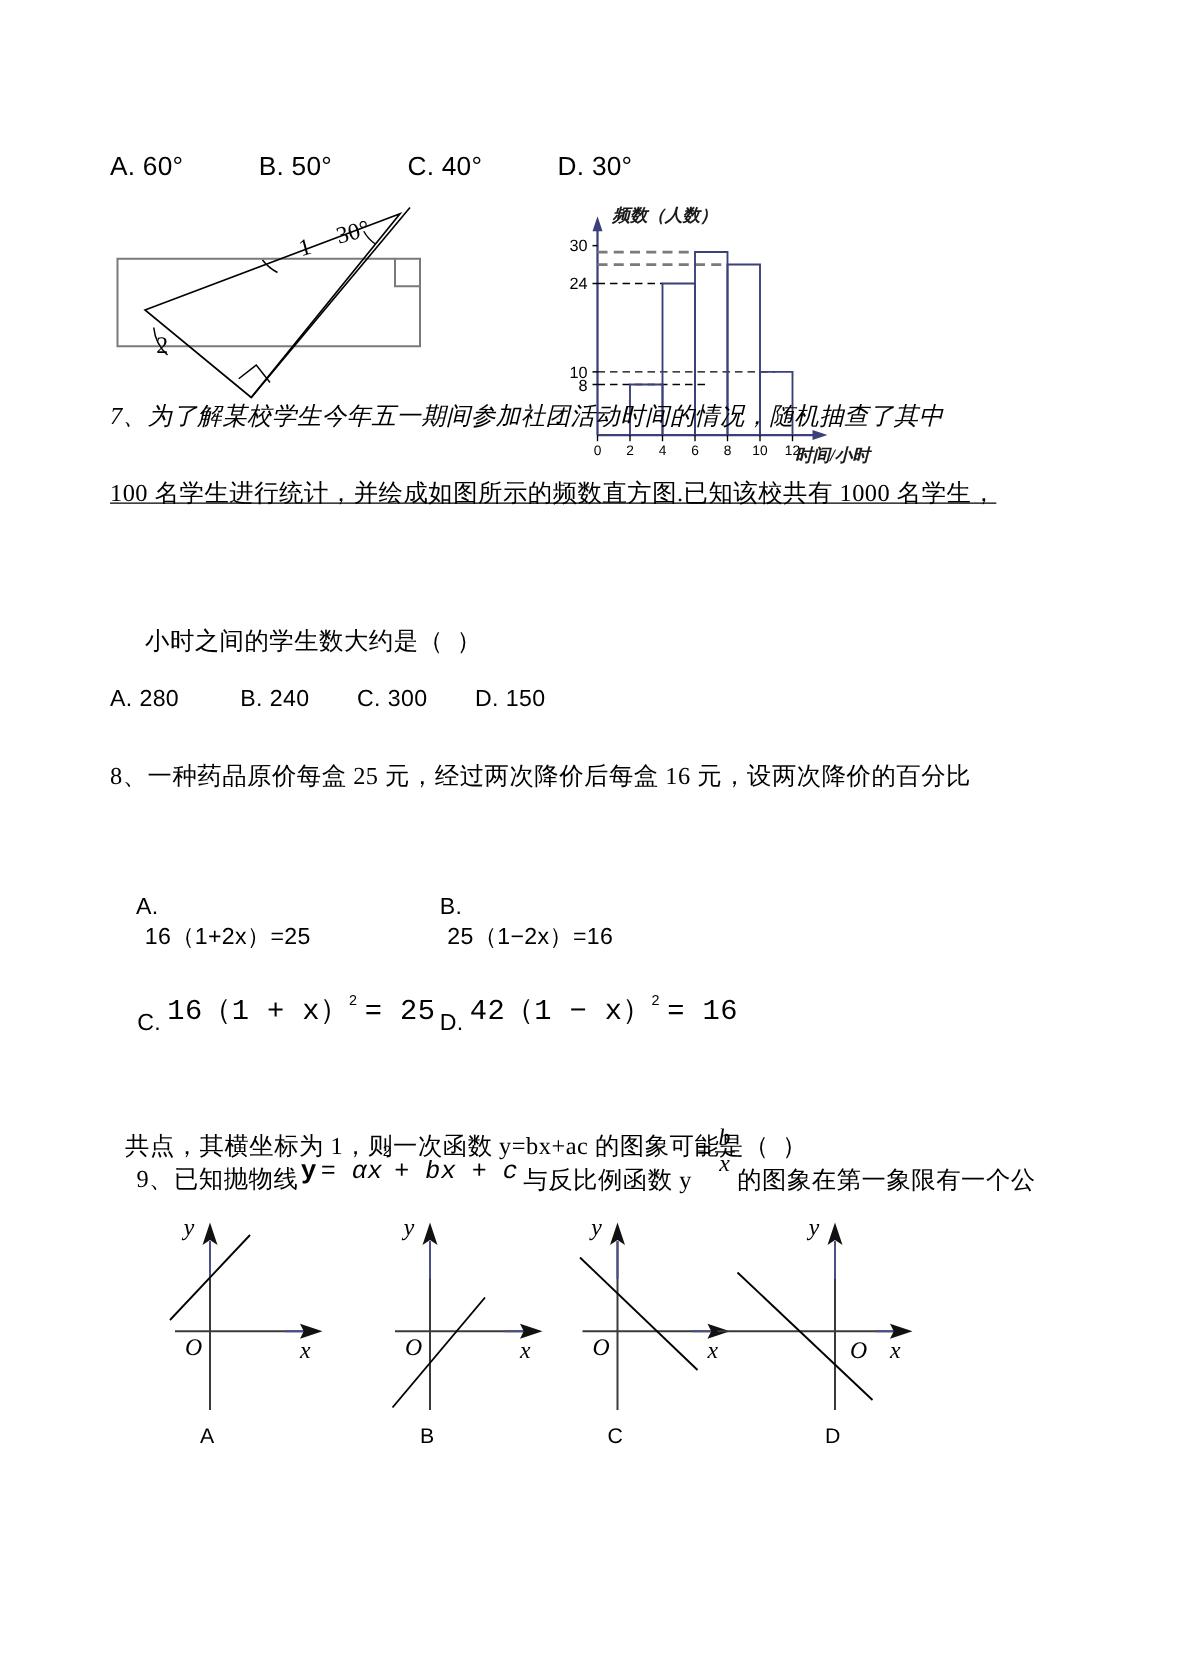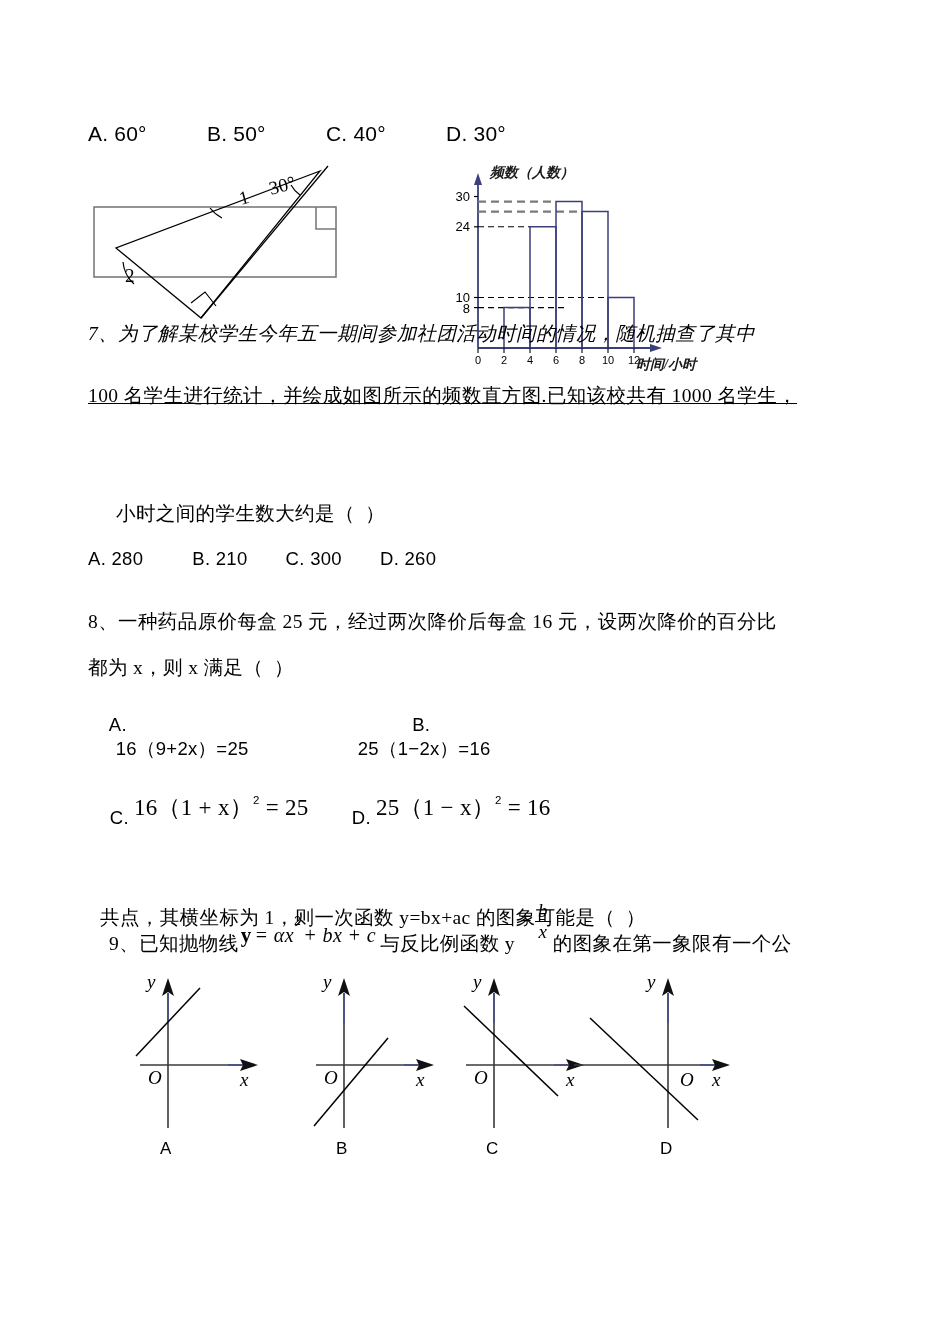--- a/index.html
+++ b/index.html
@@ -42,21 +42,21 @@
   .ansline {
     position: absolute;
     font-family: "Liberation Sans", "DejaVu Sans", sans-serif;
     font-size: 18.5px;
     white-space: pre;
     letter-spacing: 0.3px;
   }
 
   
   .mathser {
-    font-family: Liberation Serif, serif;
+    font-family: Liberation Mono, monospace;
     margin-top: 31px;
   }
   .mathbig {
     font-size: 23px;
   }
   .sup {
     font-size: 0.62em;
     vertical-align: super;
     font-family: "Liberation Sans", "DejaVu Sans", sans-serif;
   }
@@ -217,39 +217,38 @@
       <text class="axis-lbl" x="196" y="209">时间/小时</text>
     </svg>
   </div>
 
   <div class="qtext" style="left:88px; top:312px;font-style:italic;">7、为了解某校学生今年五一期间参加社团活动时间的情况，随机抽查了其中</div>
   <div class="qtext" style="left:88px; top:374px;text-decoration:underline;">100 名学生进行统计，并绘成如图所示的频数直方图.已知该校共有 1000 名学生，</div>
 
 
   <div class="qtext" style="left:88px; top:492px;margin-left:28px;">小时之间的学生数大约是（  ）</div>
 
-  <div class="ansline" style="left:88px; top:548px;">A. 280         B. 210       C. 300       D. 260</div>
+  <div class="ansline" style="left:88px; top:548px;">A. 280         B. 240       C. 300       D. 150</div>
 
   <div class="qtext" style="left:88px; top:600px;">8、一种药品原价每盒 25 元，经过两次降价后每盒 16 元，设两次降价的百分比</div>
-  <div class="qtext" style="left:88px; top:646px;">都为 x，则 x 满足（  ）</div>
 
   <div class="ansline" style="left:88px; top:692px;">
     <span>A.</span>
-    <span style="margin-left:6px;">16（9+2x）=25</span>
-  </div>
-  <div class="ansline" style="left:330px; top:692px;text-align:center;">
+    <span style="margin-left:6px;">16（1+2x）=25</span>
+  </div>
+  <div class="ansline" style="left:330px; top:692px;">
     <span>B.</span>
     <span style="margin-left:6px;">25（1−2x）=16</span>
   </div>
 
   <div class="ansline" style="left:88px; top:770px;">
     <span style="position:relative; top:9px;">C.</span><span class="mathser mathbig" style="margin-left:5px;">16（1 + x）</span><span class="sup" style="position:relative; top:-4px;">2</span><span class="mathser mathbig" style="margin-left:6px;">= 25</span>
   </div>
   <div class="ansline" style="left:330px; top:770px;">
-    <span style="position:relative; top:9px;">D.</span><span class="mathser mathbig" style="margin-left:5px;">25（1 − x）</span><span class="sup" style="position:relative; top:-4px;">2</span><span class="mathser mathbig" style="margin-left:6px;">= 16</span>
+    <span style="position:relative; top:9px;">D.</span><span class="mathser mathbig" style="margin-left:5px;">42（1 − x）</span><span class="sup" style="position:relative; top:-4px;">2</span><span class="mathser mathbig" style="margin-left:6px;">= 16</span>
   </div>
 
   <div class="qtext" style="left:88px; top:872px;">
     <span>9、已知抛物线</span><span class="mathser" style="font-size:21px; font-weight:bold; position:relative; top:-8px; margin-left:2px;">y</span><span class="mathser ital" style="font-size:20px; position:relative; top:-8px; margin-left:3px;">= αx</span><span class="sup" style="position:relative; top:-17px;">2</span><span class="mathser ital" style="font-size:20px; position:relative; top:-8px; margin-left:2px;">+ bx + c</span><span style="margin-left:4px;">与反比例函数 y</span><span class="mathser ital" style="font-size:20px; margin-left:4px; position:relative; top:-24px;">=</span><span class="frac" style="position:relative; top:-24px; margin-left:2px;"><span class="num">b</span><span class="den">x</span></span><span style="margin-left:2px;">的图象在第一象限有一个公</span>
   </div>
 
   <div class="qtext" style="left:88px; top:896px;margin-left:12px;">共点，其横坐标为 1，则一次函数 y=bx+ac 的图象可能是（  ）</div>
 
   <div class="fig" style="left:140px; top:968px;">
     <svg width="170" height="190" viewBox="0 0 170 190">

